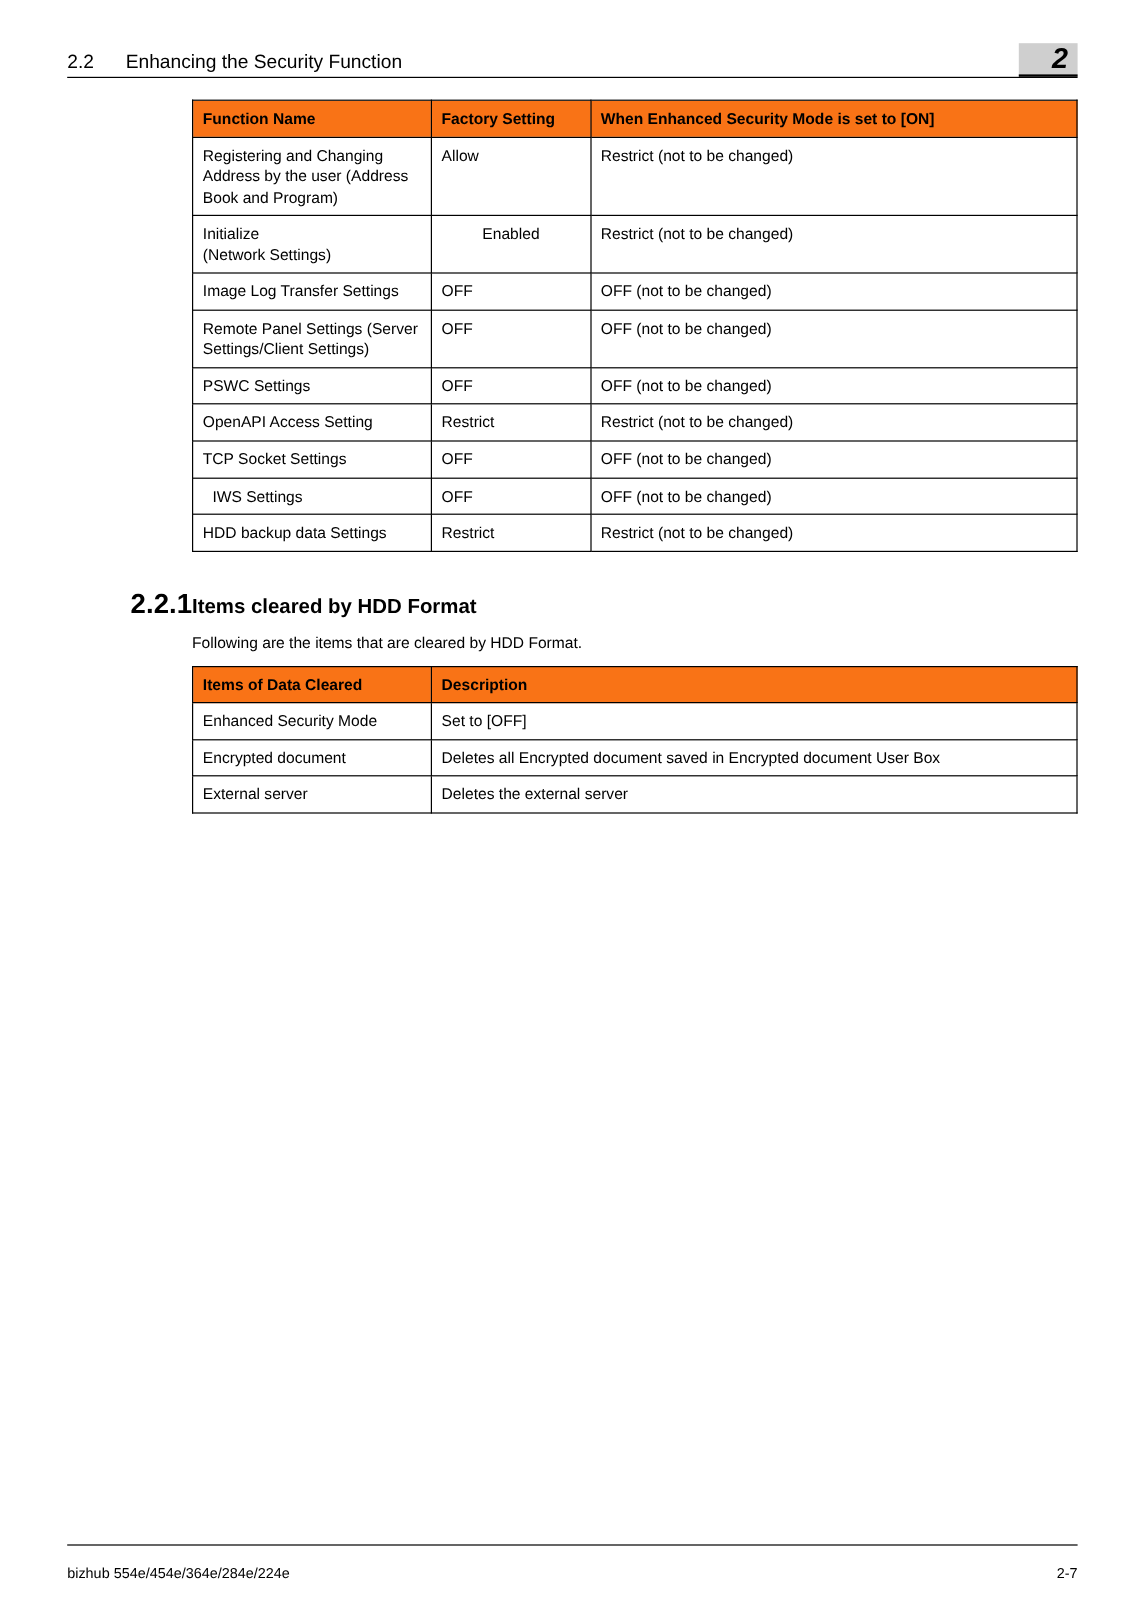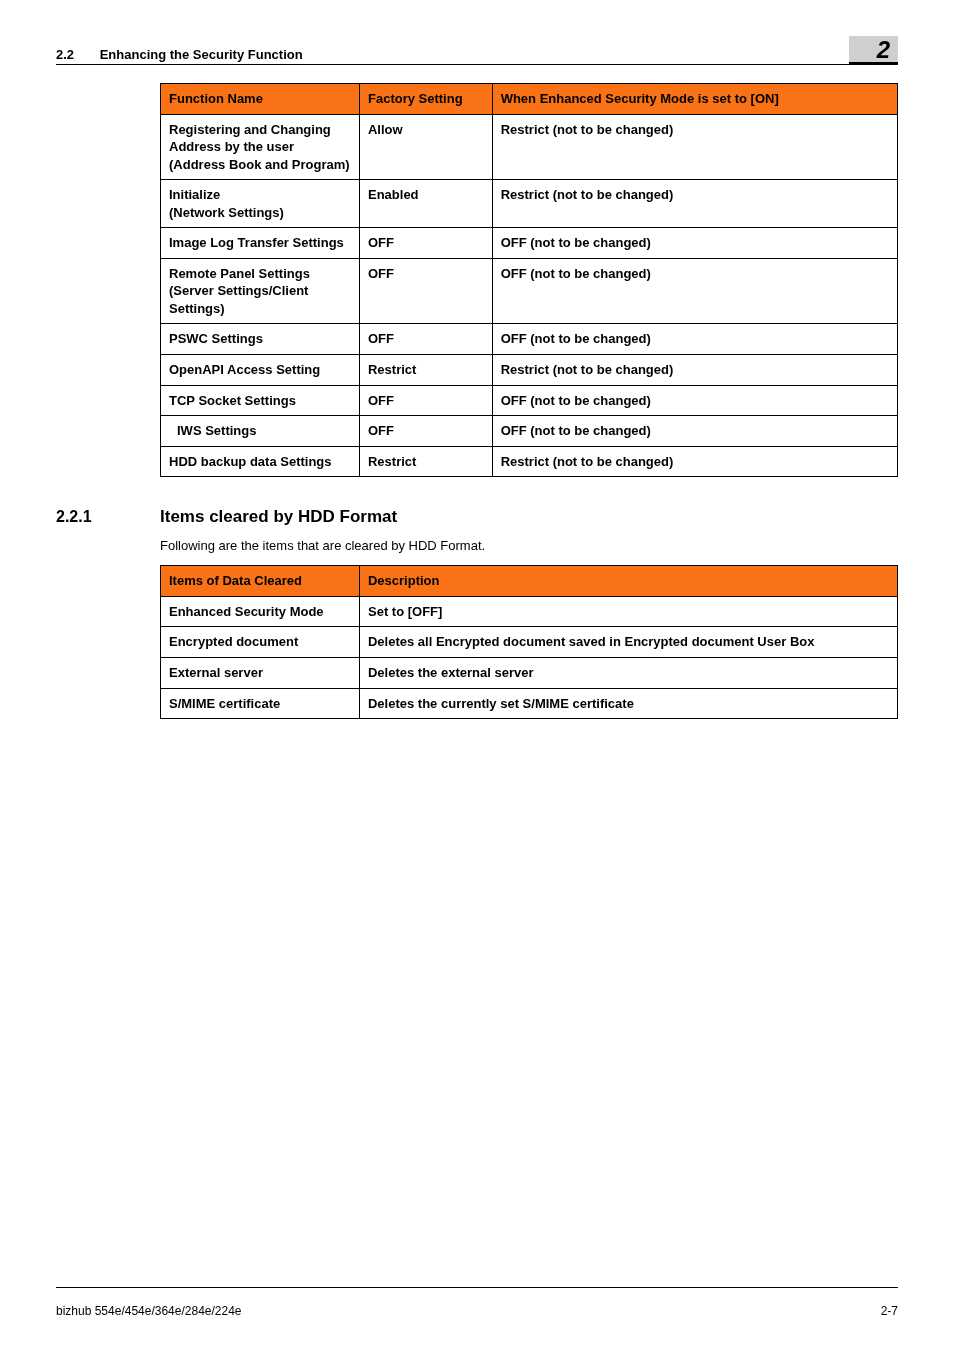--- a/index.html
+++ b/index.html
@@ -18,22 +18,22 @@
   }
   .header-row {
     display: flex;
     justify-content: space-between;
     align-items: flex-end;
     border-bottom: 1.5px solid #000;
     padding-bottom: 2px;
     margin-bottom: 18px;
   }
   .header-left {
-    font-size: 13px;
-    font-weight: bold;
+    font-size: 16px;
+    font-weight: normal;
   }
   .header-left .secnum { margin-right: 22px; }
   .chapter-badge {
     background: #cfcfcf;
     padding: 2px 8px 0 28px;
     font-size: 24px;
     font-style: italic;
     font-weight: bold;
     line-height: 1;
     border-bottom: 2px solid #000;
@@ -48,42 +48,42 @@
     width: 100%;
     margin-bottom: 30px;
   }
   th, td {
     border: 1px solid #000;
     padding: 6px 8px;
     text-align: left;
     vertical-align: top;
     font-size: 13px;
     line-height: 1.35;
-    font-weight: bold;
   }
   th {
     background: #f97316;
     font-weight: bold;
   }
   table.t1 col.c1 { width: 27%; }
   table.t1 col.c2 { width: 18%; }
   table.t1 col.c3 { width: 55%; }
   table.t2 col.c1 { width: 27%; }
   table.t2 col.c2 { width: 73%; }
 
   .section-row {
     display: flex;
     align-items: baseline;
     margin-bottom: 10px;
   }
   .section-num {
     width: 104px;
     flex: 0 0 104px;
-    font-size: 16px;
-    font-weight: bold;
+    font-size: 23px;
+    font-weight: bold;
+    text-align: right;
   }
   .section-title {
     font-size: 17px;
     font-weight: bold;
   }
   .para {
     margin: 0 0 10px 0;
     line-height: 1.4;
   }
   .footer {
@@ -128,21 +128,21 @@
       </thead>
       <tbody id="t1body">
           <tr>
             <td style="white-space: pre-line;">Registering and Changing Address by the user (Address Book and Program)</td>
             <td style="white-space: pre-line;">Allow</td>
             <td style="white-space: pre-line;">Restrict (not to be changed)</td>
           </tr>
           <tr>
             <td style="white-space: pre-line;">Initialize
 (Network Settings)</td>
-            <td style="white-space: pre-line;">Enabled</td>
+            <td style="white-space: pre-line; text-align: center;">Enabled</td>
             <td style="white-space: pre-line;">Restrict (not to be changed)</td>
           </tr>
           <tr>
             <td style="white-space: pre-line;">Image Log Transfer Settings</td>
             <td style="white-space: pre-line;">OFF</td>
             <td style="white-space: pre-line;">OFF (not to be changed)</td>
           </tr>
           <tr>
             <td style="white-space: pre-line;">Remote Panel Settings (Server Settings/Client Settings)</td>
             <td style="white-space: pre-line;">OFF</td>
@@ -202,24 +202,20 @@
             <td>Set to [OFF]</td>
           </tr>
           <tr>
             <td>Encrypted document</td>
             <td>Deletes all Encrypted document saved in Encrypted document User Box</td>
           </tr>
           <tr>
             <td>External server</td>
             <td>Deletes the external server</td>
           </tr>
-          <tr>
-            <td>S/MIME certificate</td>
-            <td>Deletes the currently set S/MIME certificate</td>
-          </tr>
         </tbody>
     </table>
   </div>
 </div>
 
 <div class="footer">
   <span>bizhub 554e/454e/364e/284e/224e</span>
   <span>2-7</span>
 </div>
 

